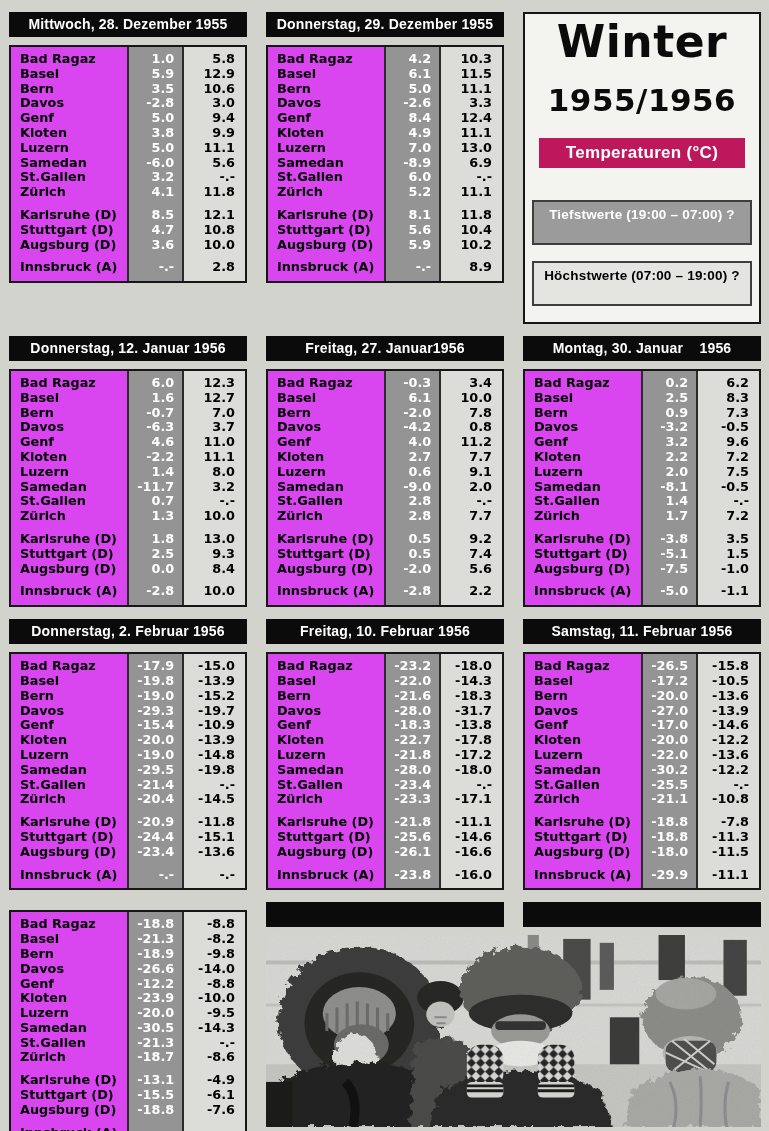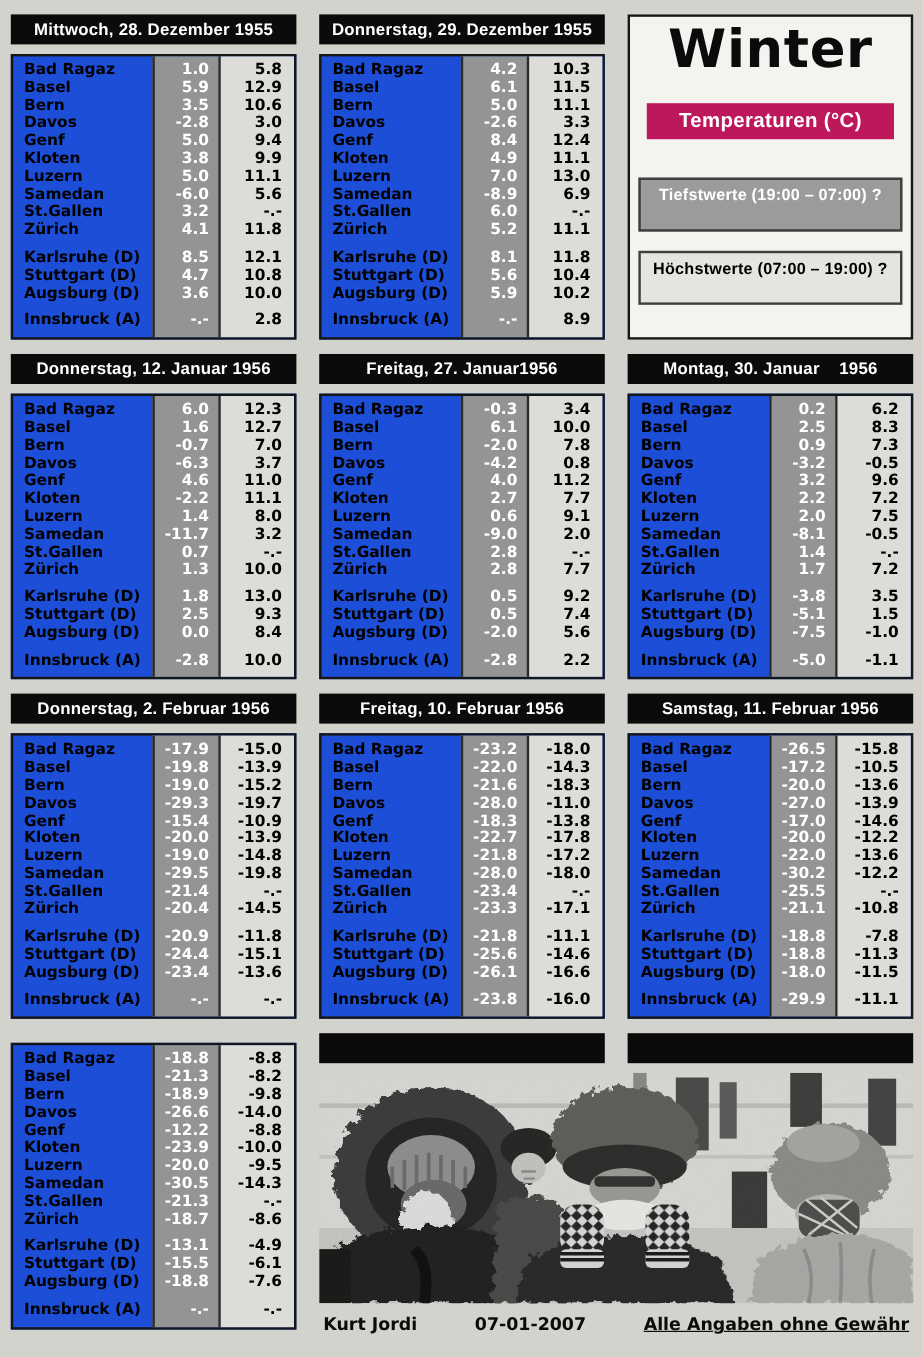--- a/index.html
+++ b/index.html
@@ -15,21 +15,21 @@
 
   
   .panel{display:flex;flex-direction:column;}
   .panel-header{
     background:#0b0b0b;color:#ffffff;text-align:center;
     font-family:"Liberation Sans",sans-serif;font-weight:700;
     font-size:14px;line-height:15px;padding:5px 0;white-space:pre;
     letter-spacing:.2px;
   }
   .temp-table{
-    margin-top:8px;position:relative;background:#1d4ed8;
+    margin-top:8px;position:relative;background:#d946ef;
     border:2px solid #161616;padding:5px 0 6px;
   }
   .temp-table::before{ 
     content:"";position:absolute;top:0;bottom:0;left:49.5%;width:24.5%;
     background:#949494;border-left:2px solid #2b2b2b;border-right:2px solid #2b2b2b;
     box-sizing:border-box;
   }
   .temp-table::after{ 
     content:"";position:absolute;top:0;bottom:0;left:74%;right:0;
     background:#dcdcd8;
@@ -247,20 +247,21 @@
 
   <div class="trow">
     <span class="cell-city">Innsbruck (A)</span>
     <span class="cell-low">-.-</span>
     <span class="cell-high">8.9</span>
   </div>
 </div>
     </section>
     <section class="title-panel">
       <div class="title-line1">Winter</div>
+      <div class="title-line2">1955/1956</div>
       <div class="title-band">Temperaturen (°C)</div>
       <div class="legend legend-low">Tiefstwerte (19:00 – 07:00) ?</div>
       <div class="legend legend-high">Höchstwerte (07:00 – 19:00) ?</div>
     </section>
   </div>
 
   <div class="grid-row">
     <section class="panel">
       <header class="panel-header">Donnerstag, 12. Januar 1956</header>
       <div class="temp-table">
@@ -633,21 +634,21 @@
 
   <div class="trow">
     <span class="cell-city">Bern</span>
     <span class="cell-low">-21.6</span>
     <span class="cell-high">-18.3</span>
   </div>
 
   <div class="trow">
     <span class="cell-city">Davos</span>
     <span class="cell-low">-28.0</span>
-    <span class="cell-high">-11.0</span>
+    <span class="cell-high">-31.7</span>
   </div>
 
   <div class="trow">
     <span class="cell-city">Genf</span>
     <span class="cell-low">-18.3</span>
     <span class="cell-high">-13.8</span>
   </div>
 
   <div class="trow">
     <span class="cell-city">Kloten</span>

